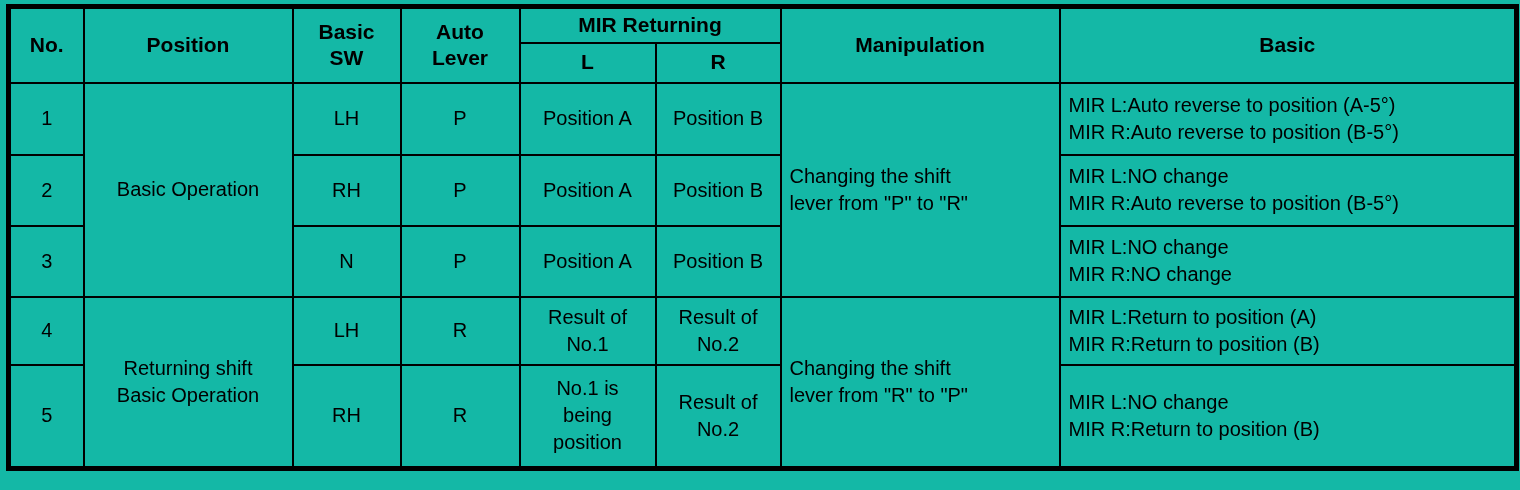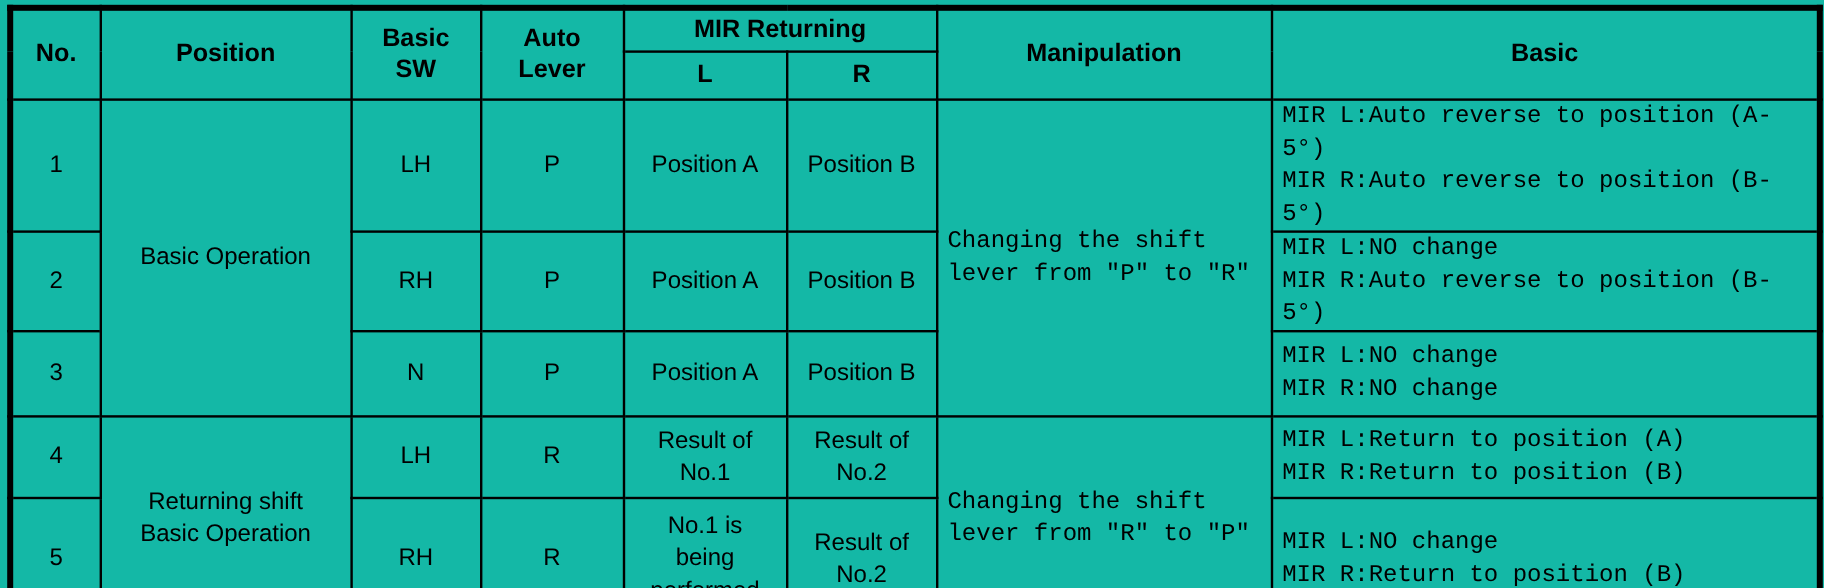--- a/index.html
+++ b/index.html
@@ -42,21 +42,20 @@
   .op-table td {
     font-size: 20px;
     font-weight: normal;
     text-align: center;
     line-height: 1.35;
   }
   .op-table td.left {
     text-align: left;
     padding-left: 8px;
     padding-right: 4px;
-    font-family: Liberation Mono, monospace;
   }
   tr.hrow1 { height: 36px; }
   tr.hrow2 { height: 40px; }
   tr.row1  { height: 72px; }
   tr.row2  { height: 71px; }
   tr.row3  { height: 71px; }
   tr.row4  { height: 68px; }
   tr.row5  { height: 104px; }
 </style>
 </head>
@@ -136,21 +135,21 @@
 lever from "R" to "P"</td>
         <td class="left">MIR L:Return to position (A)
 MIR R:Return to position (B)</td>
       </tr>
       <tr class="row5">
         <td>5</td>
         <td>RH</td>
         <td>R</td>
         <td>No.1 is
 being
-performed</td>
+position</td>
         <td>Result of
 No.2</td>
         <td class="left">MIR L:NO change
 MIR R:Return to position (B)</td>
       </tr>
     </tbody>
   </table>
 </div>
 
 </body></html>

